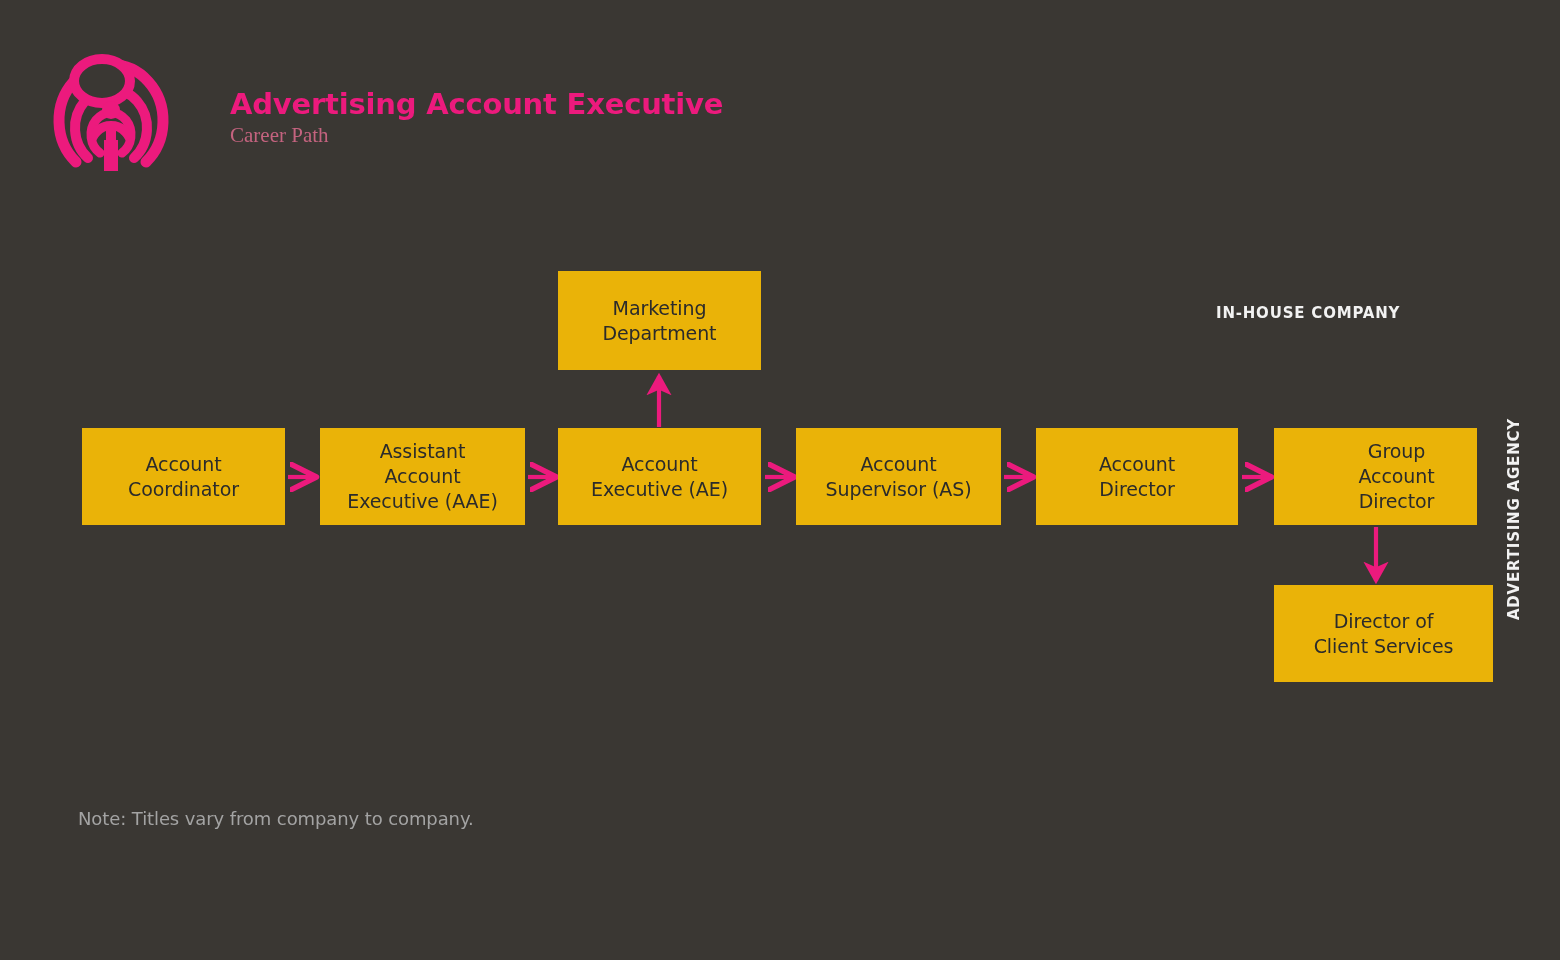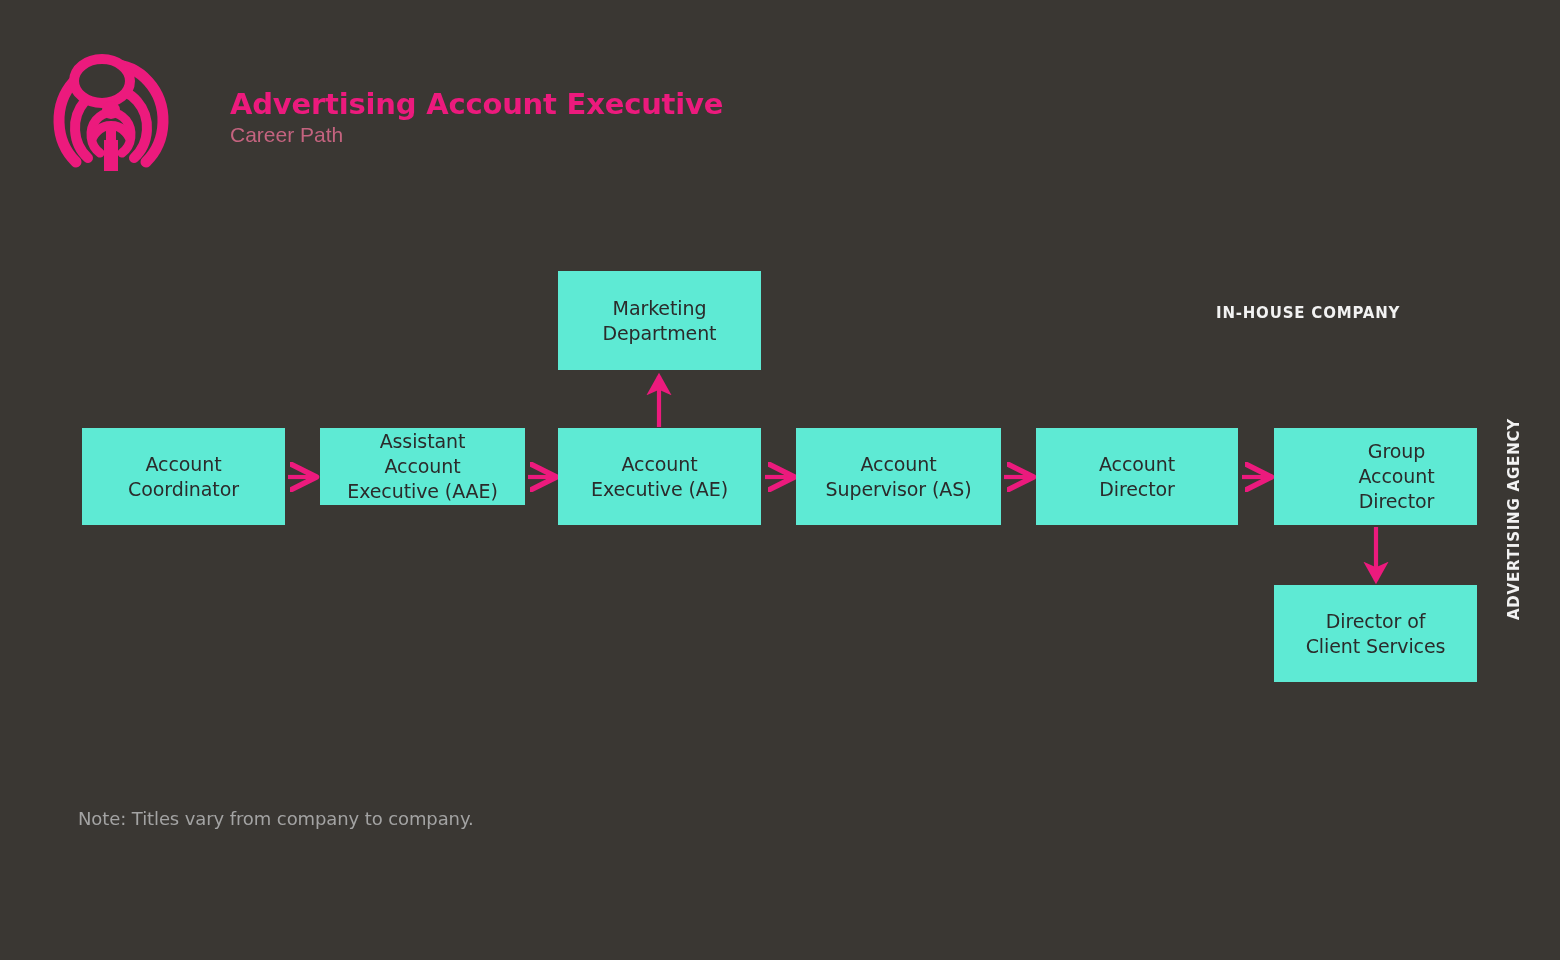--- a/index.html
+++ b/index.html
@@ -18,35 +18,35 @@
   #main-title {
     font-family:"DejaVu Sans", sans-serif;
     font-weight:bold;
     font-size:29px;
     letter-spacing:-0.2px;
     color:#ec1a7d;
     line-height:1.05;
     white-space:nowrap;
   }
   #sub-title {
-    font-family:Liberation Sans, sans-serif;
+    font-family:Liberation Serif, serif;
     font-weight:normal;
     font-size:21px;
     color:#c4637f;
     line-height:1.25;
     margin-top:3px;
     white-space:nowrap;
   }
 
   
   #chart { position:absolute; left:0; top:0; width:1560px; height:960px; }
 
   .node {
     position:absolute;
-    background:#5eead4;
+    background:#eab308;
     display:flex;
     align-items:center;
     justify-content:center;
     text-align:center;
     color:#2b2b2b;
     font-family:"DejaVu Sans", sans-serif;
     font-size:19px;
     line-height:1.30;
     letter-spacing:-0.1px;
     padding:4px 6px;
@@ -149,21 +149,21 @@
 
       <line x1="1376" y1="527" x2="1376" y2="581" marker-end="url(#ahf)"></line>
     </g>
   </svg>
 
   <div class="node" style="left:82px; top:428px; width:203px; height:97px;">
     <span>Account
 Coordinator</span>
   </div>
 
-  <div class="node" style="left:320px; top:428px; width:205px; height:77px;">
+  <div class="node" style="left:320px; top:428px; width:205px; height:97px;">
     <span>Assistant
 Account
 Executive (AAE)</span>
   </div>
 
   <div class="node" style="left:558px; top:428px; width:203px; height:97px;">
     <span>Account
 Executive (AE)</span>
   </div>
 
@@ -180,21 +180,21 @@
   <div class="node" style="left:1036px; top:428px; width:202px; height:97px;">
     <span>Account
 Director</span>
   </div>
 
   <div class="node" style="left:1274px; top:428px; width:203px; height:97px;padding-left:48px;">
     <span>Group
 Account Director</span>
   </div>
 
-  <div class="node" style="left:1274px; top:585px; width:203px; height:97px;">
+  <div class="node" style="left:1274px; top:585px; width:219px; height:97px;">
     <span>Director of
 Client Services</span>
   </div>
 </div>
 
 <div class="side-label" id="label-inhouse">IN-HOUSE COMPANY</div>
 
 <div class="side-label" id="label-agency">ADVERTISING AGENCY</div>
 
 <div id="note">Note: Titles vary from company to company.</div>

